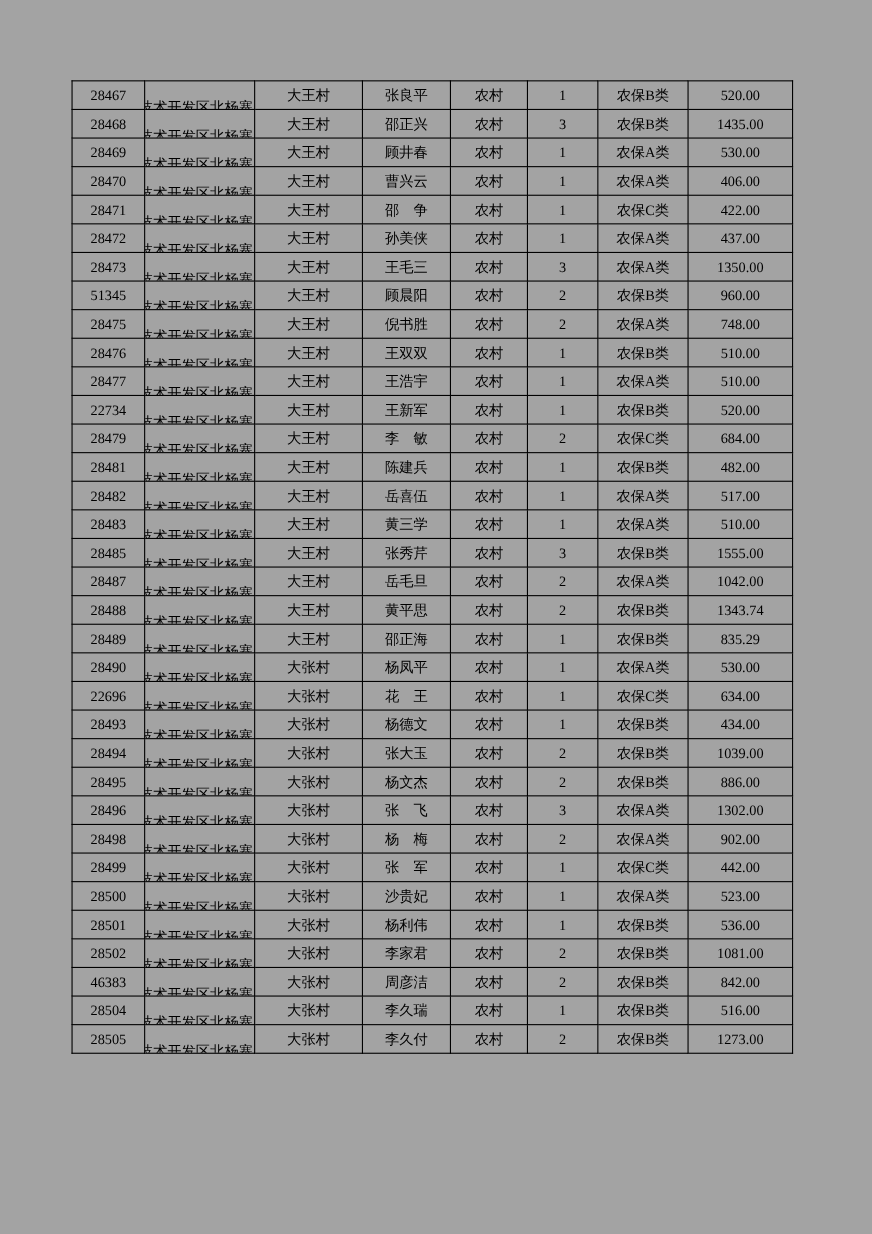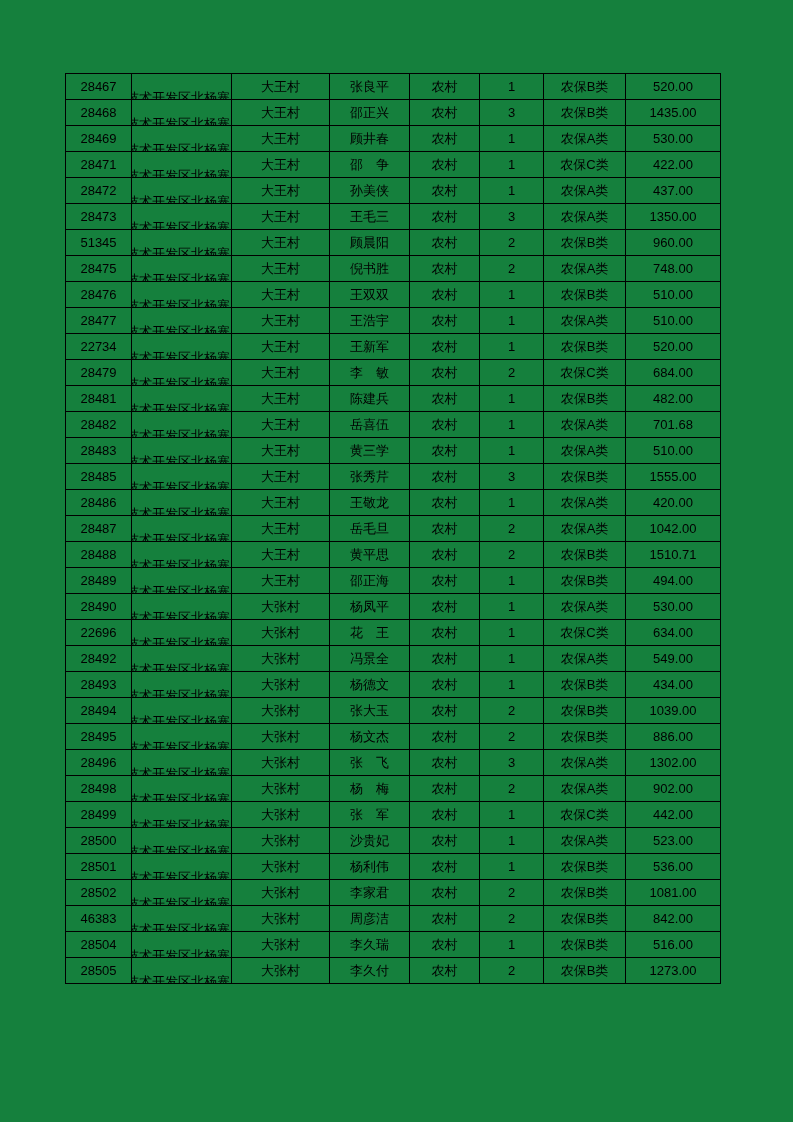--- a/index.html
+++ b/index.html
@@ -4,22 +4,22 @@
 <style>
   html, body {
     margin: 0;
     padding: 0;
     background: #ffffff;
   }
   .page {
     position: relative;
     width: 793px;
     height: 1122px;
-    background: #15803d;
-    font-family: Liberation Sans, sans-serif;
+    background: #a3a3a3;
+    font-family: Liberation Serif, serif;
     color: #000000;
     overflow: hidden;
   }
   table.data-table {
     position: absolute;
     left: 65px;
     top: 73px;
     width: 655px;
     border-collapse: collapse;
     table-layout: fixed;
@@ -110,20 +110,32 @@
             <span class="clip">技术开发区北杨寨</span>
           </td>
           <td class="c-village">大王村</td>
           <td class="c-name">顾井春</td>
           <td class="c-type">农村</td>
           <td class="c-count">1</td>
           <td class="c-category">农保A类</td>
           <td class="c-amount">530.00</td>
         </tr>
         <tr>
+          <td class="c-id">28470</td>
+          <td class="c-district">
+            <span class="clip">技术开发区北杨寨</span>
+          </td>
+          <td class="c-village">大王村</td>
+          <td class="c-name">曹兴云</td>
+          <td class="c-type">农村</td>
+          <td class="c-count">1</td>
+          <td class="c-category">农保A类</td>
+          <td class="c-amount">406.00</td>
+        </tr>
+        <tr>
           <td class="c-id">28471</td>
           <td class="c-district">
             <span class="clip">技术开发区北杨寨</span>
           </td>
           <td class="c-village">大王村</td>
           <td class="c-name">邵　争</td>
           <td class="c-type">农村</td>
           <td class="c-count">1</td>
           <td class="c-category">农保C类</td>
           <td class="c-amount">422.00</td>
@@ -239,21 +251,21 @@
         <tr>
           <td class="c-id">28482</td>
           <td class="c-district">
             <span class="clip">技术开发区北杨寨</span>
           </td>
           <td class="c-village">大王村</td>
           <td class="c-name">岳喜伍</td>
           <td class="c-type">农村</td>
           <td class="c-count">1</td>
           <td class="c-category">农保A类</td>
-          <td class="c-amount">701.68</td>
+          <td class="c-amount">517.00</td>
         </tr>
         <tr>
           <td class="c-id">28483</td>
           <td class="c-district">
             <span class="clip">技术开发区北杨寨</span>
           </td>
           <td class="c-village">大王村</td>
           <td class="c-name">黄三学</td>
           <td class="c-type">农村</td>
           <td class="c-count">1</td>
@@ -266,32 +278,20 @@
             <span class="clip">技术开发区北杨寨</span>
           </td>
           <td class="c-village">大王村</td>
           <td class="c-name">张秀芹</td>
           <td class="c-type">农村</td>
           <td class="c-count">3</td>
           <td class="c-category">农保B类</td>
           <td class="c-amount">1555.00</td>
         </tr>
         <tr>
-          <td class="c-id">28486</td>
-          <td class="c-district">
-            <span class="clip">技术开发区北杨寨</span>
-          </td>
-          <td class="c-village">大王村</td>
-          <td class="c-name">王敬龙</td>
-          <td class="c-type">农村</td>
-          <td class="c-count">1</td>
-          <td class="c-category">农保A类</td>
-          <td class="c-amount">420.00</td>
-        </tr>
-        <tr>
           <td class="c-id">28487</td>
           <td class="c-district">
             <span class="clip">技术开发区北杨寨</span>
           </td>
           <td class="c-village">大王村</td>
           <td class="c-name">岳毛旦</td>
           <td class="c-type">农村</td>
           <td class="c-count">2</td>
           <td class="c-category">农保A类</td>
           <td class="c-amount">1042.00</td>
@@ -299,33 +299,33 @@
         <tr>
           <td class="c-id">28488</td>
           <td class="c-district">
             <span class="clip">技术开发区北杨寨</span>
           </td>
           <td class="c-village">大王村</td>
           <td class="c-name">黄平思</td>
           <td class="c-type">农村</td>
           <td class="c-count">2</td>
           <td class="c-category">农保B类</td>
-          <td class="c-amount">1510.71</td>
+          <td class="c-amount">1343.74</td>
         </tr>
         <tr>
           <td class="c-id">28489</td>
           <td class="c-district">
             <span class="clip">技术开发区北杨寨</span>
           </td>
           <td class="c-village">大王村</td>
           <td class="c-name">邵正海</td>
           <td class="c-type">农村</td>
           <td class="c-count">1</td>
           <td class="c-category">农保B类</td>
-          <td class="c-amount">494.00</td>
+          <td class="c-amount">835.29</td>
         </tr>
         <tr>
           <td class="c-id">28490</td>
           <td class="c-district">
             <span class="clip">技术开发区北杨寨</span>
           </td>
           <td class="c-village">大张村</td>
           <td class="c-name">杨凤平</td>
           <td class="c-type">农村</td>
           <td class="c-count">1</td>
@@ -336,32 +336,20 @@
           <td class="c-id">22696</td>
           <td class="c-district">
             <span class="clip">技术开发区北杨寨</span>
           </td>
           <td class="c-village">大张村</td>
           <td class="c-name">花　王</td>
           <td class="c-type">农村</td>
           <td class="c-count">1</td>
           <td class="c-category">农保C类</td>
           <td class="c-amount">634.00</td>
-        </tr>
-        <tr>
-          <td class="c-id">28492</td>
-          <td class="c-district">
-            <span class="clip">技术开发区北杨寨</span>
-          </td>
-          <td class="c-village">大张村</td>
-          <td class="c-name">冯景全</td>
-          <td class="c-type">农村</td>
-          <td class="c-count">1</td>
-          <td class="c-category">农保A类</td>
-          <td class="c-amount">549.00</td>
         </tr>
         <tr>
           <td class="c-id">28493</td>
           <td class="c-district">
             <span class="clip">技术开发区北杨寨</span>
           </td>
           <td class="c-village">大张村</td>
           <td class="c-name">杨德文</td>
           <td class="c-type">农村</td>
           <td class="c-count">1</td>

